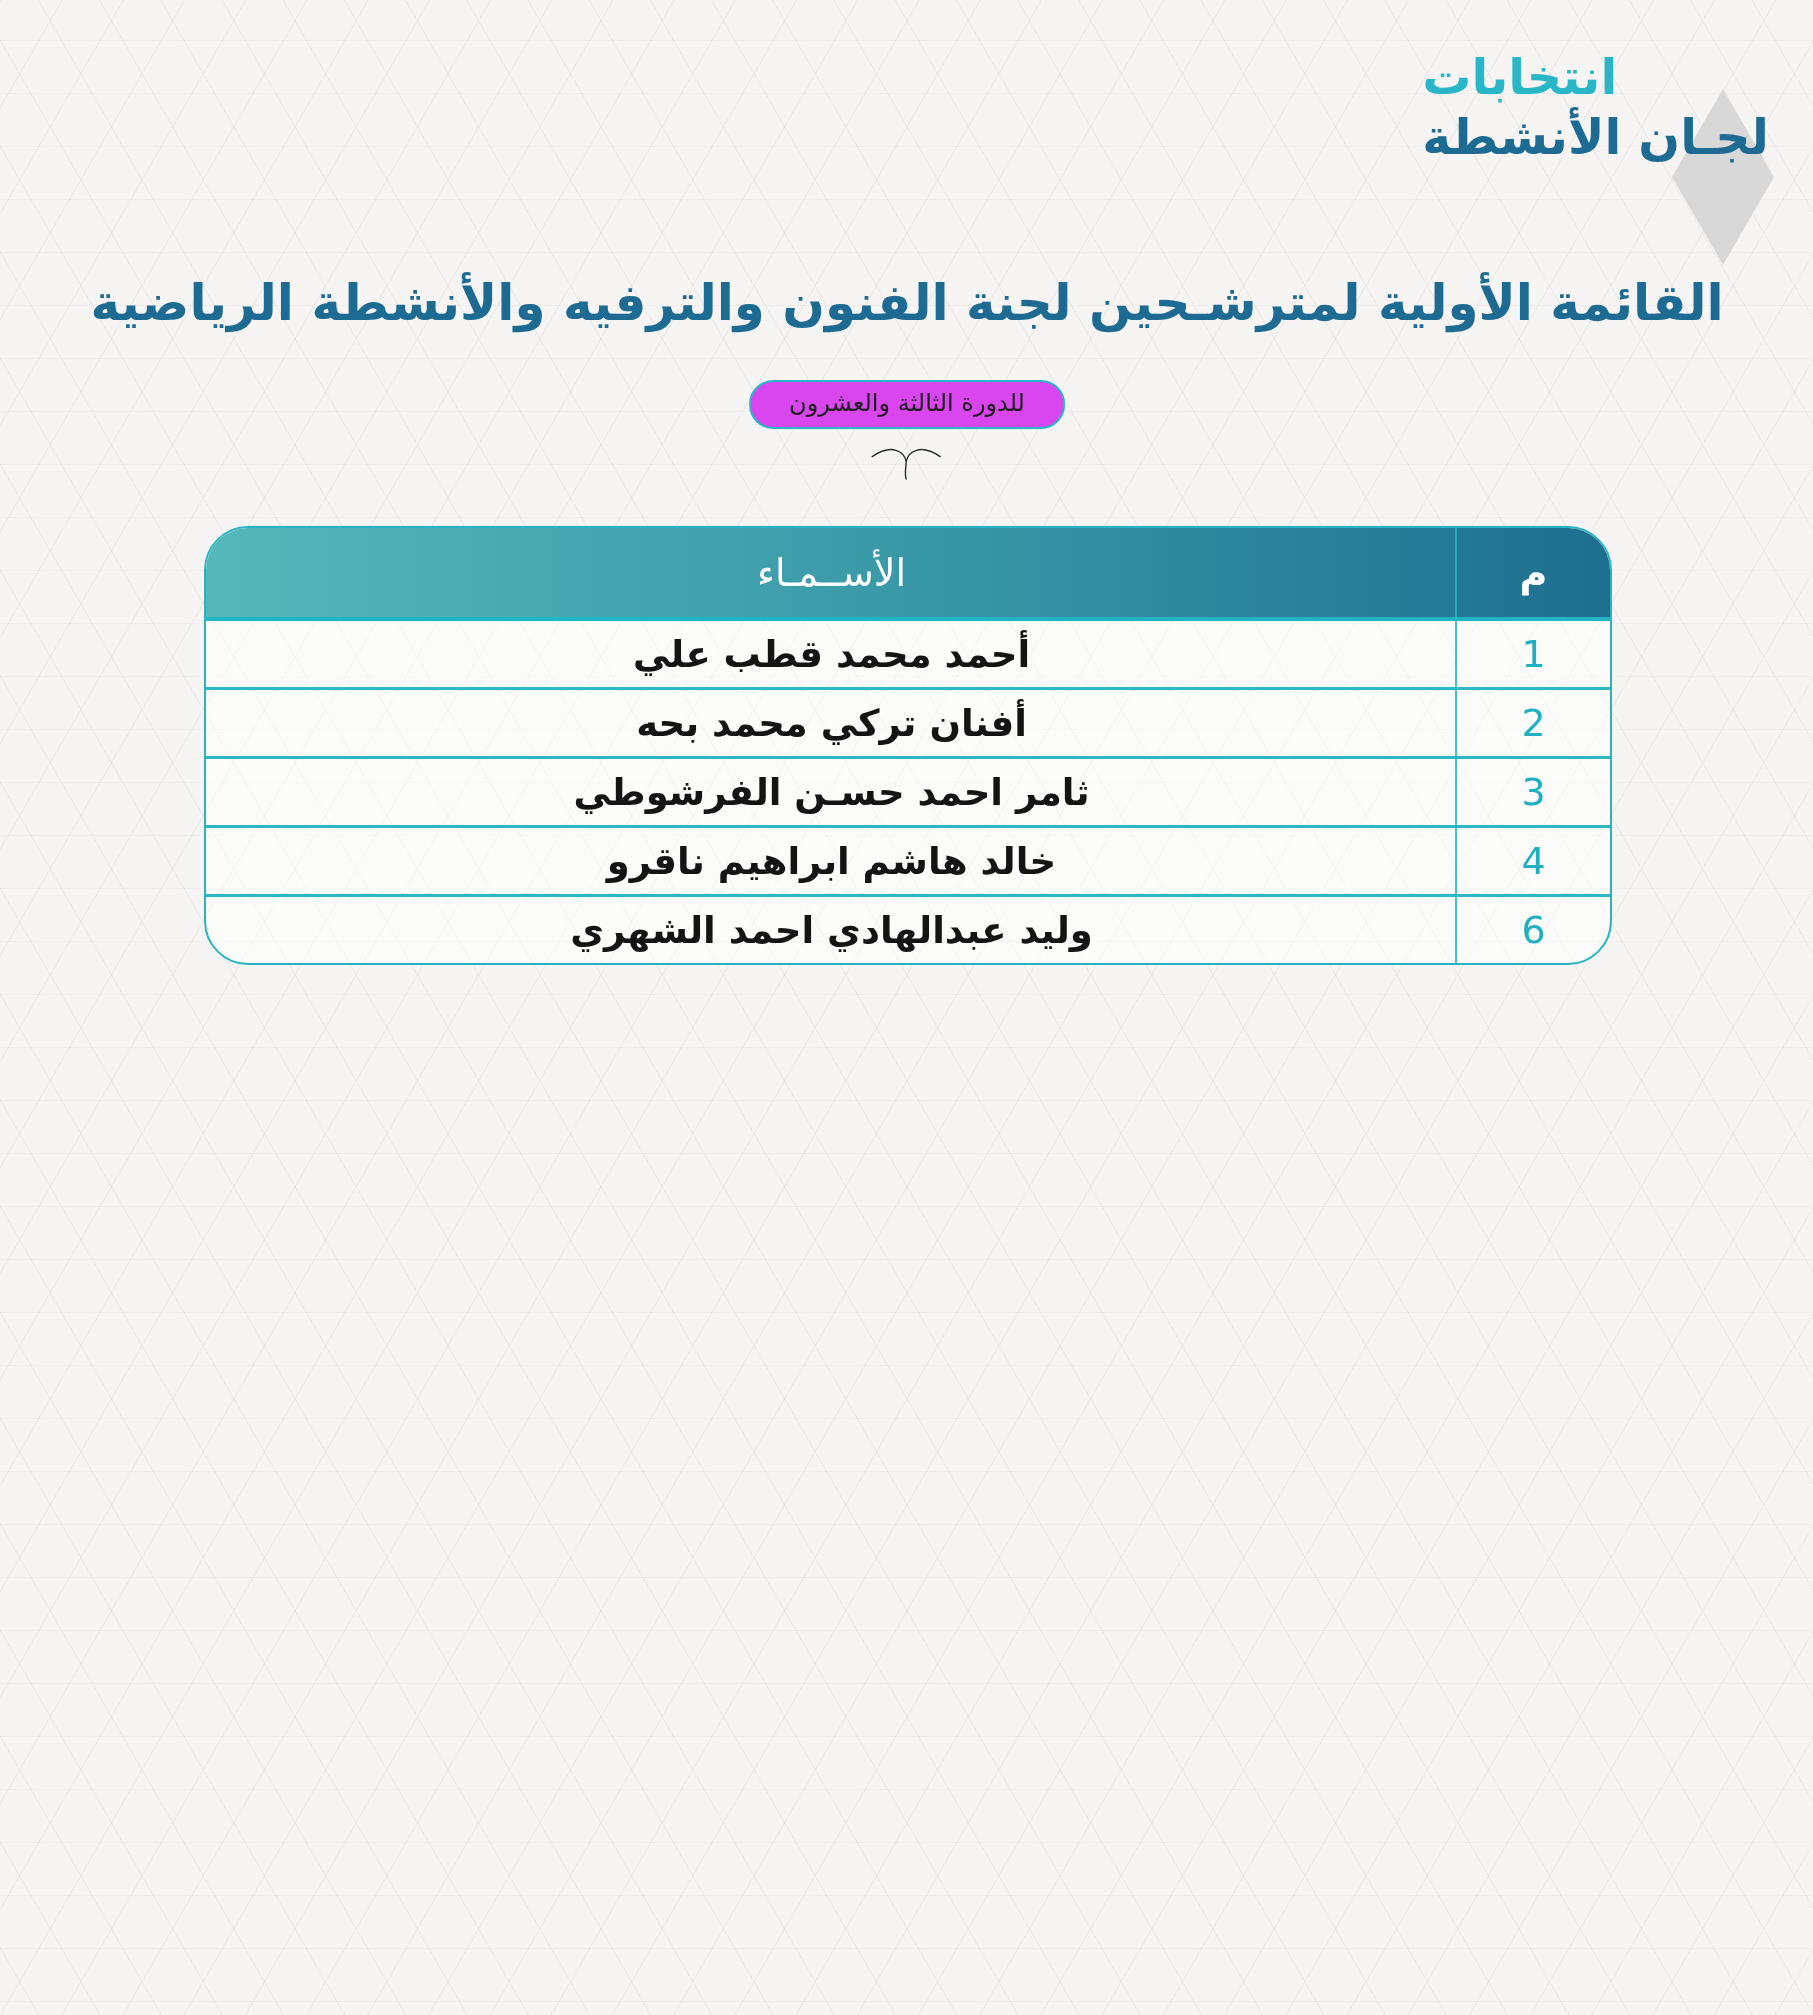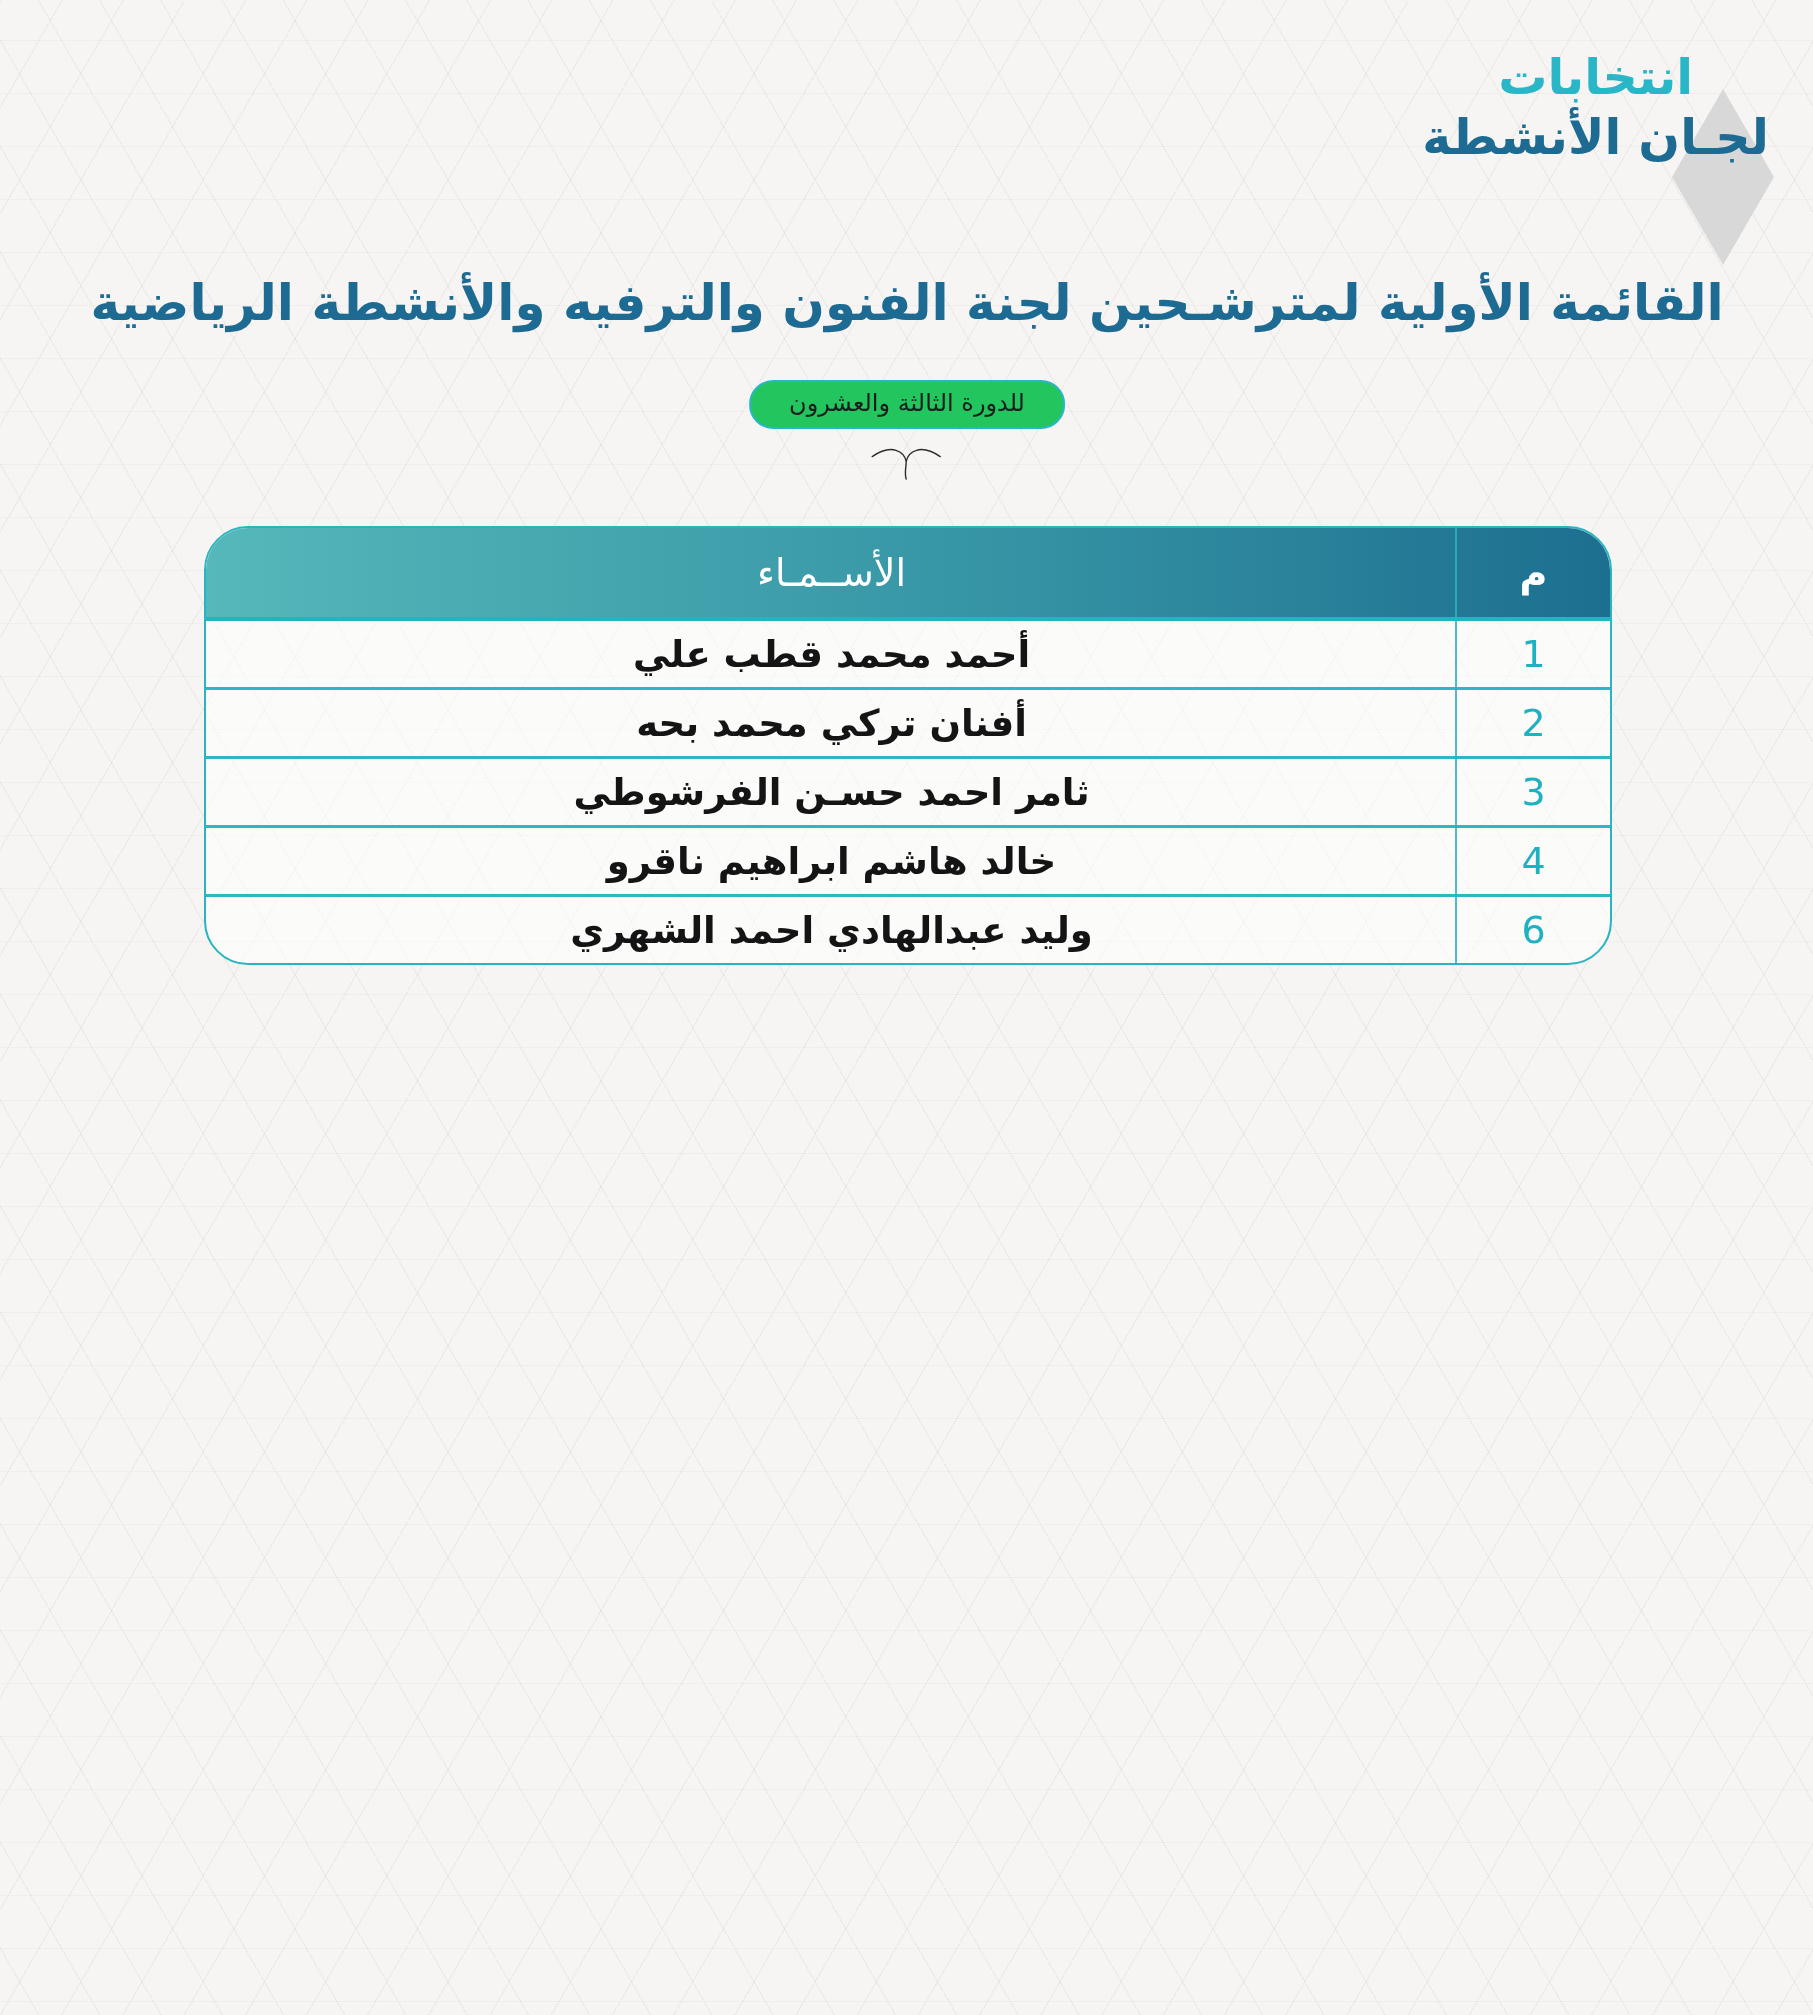--- a/index.html
+++ b/index.html
@@ -10,32 +10,32 @@
   .pattern{position:absolute;inset:0;z-index:0;
     background-image:
       repeating-linear-gradient(60deg, rgba(187,180,170,0.16) 0 1.2px, transparent 1.2px 53px),
       repeating-linear-gradient(-60deg, rgba(187,180,170,0.16) 0 1.2px, transparent 1.2px 53px),
       repeating-linear-gradient(0deg, rgba(187,180,170,0.10) 0 1.2px, transparent 1.2px 53px);
   }
 
   
   .brand-diamond{position:absolute;left:1672px;top:89px;width:102px;height:176px;
     background:#d8d8d8;clip-path:polygon(50% 0,100% 50%,50% 100%,0 50%);z-index:1;}
-  .brand{position:absolute;top:48px;right:45px;text-align:center;z-index:2;}
+  .brand{position:absolute;top:48px;right:45px;text-align:left;z-index:2;}
   .brand .bl{display:block;font-size:49px;line-height:60px;font-weight:700;}
   .brand .l1{color:#29b6c6;}
   .brand .l2{color:#1d6a93;}
   .brand .l3{color:#161616;}
 
   .title{position:absolute;left:0;top:274px;width:100%;margin:0;text-align:center;
     font-size:50px;font-weight:700;color:#1d6a93;z-index:2;}
 
   .badge{position:absolute;top:380px;left:50%;transform:translateX(-50%);
     height:45px;line-height:43px;padding:0 38px;border:2.4px solid #29b6c6;border-radius:24px;
-    background:#22c55e;font-size:24px;color:#1d1d1d;z-index:2;white-space:nowrap;}
+    background:#d946ef;font-size:24px;color:#1d1d1d;z-index:2;white-space:nowrap;}
 
   .ornament{position:absolute;top:443px;left:50%;transform:translateX(-50%);z-index:2;}
 
   
   .table{position:absolute;left:204px;top:526px;width:1404px;border:2.4px solid #2ab4c2;
     border-radius:44px;overflow:hidden;background:rgba(255,255,255,0.55);z-index:2;}
   .thead{display:flex;height:89px;background:linear-gradient(90deg,#55b8ba 0%,#3695a5 55%,#1d6f90 100%);}
   .th-names{flex:1;display:flex;align-items:center;justify-content:center;
     font-size:38px;font-weight:400;color:#ffffff;}
   .th-num{width:153px;display:flex;align-items:center;justify-content:center;

